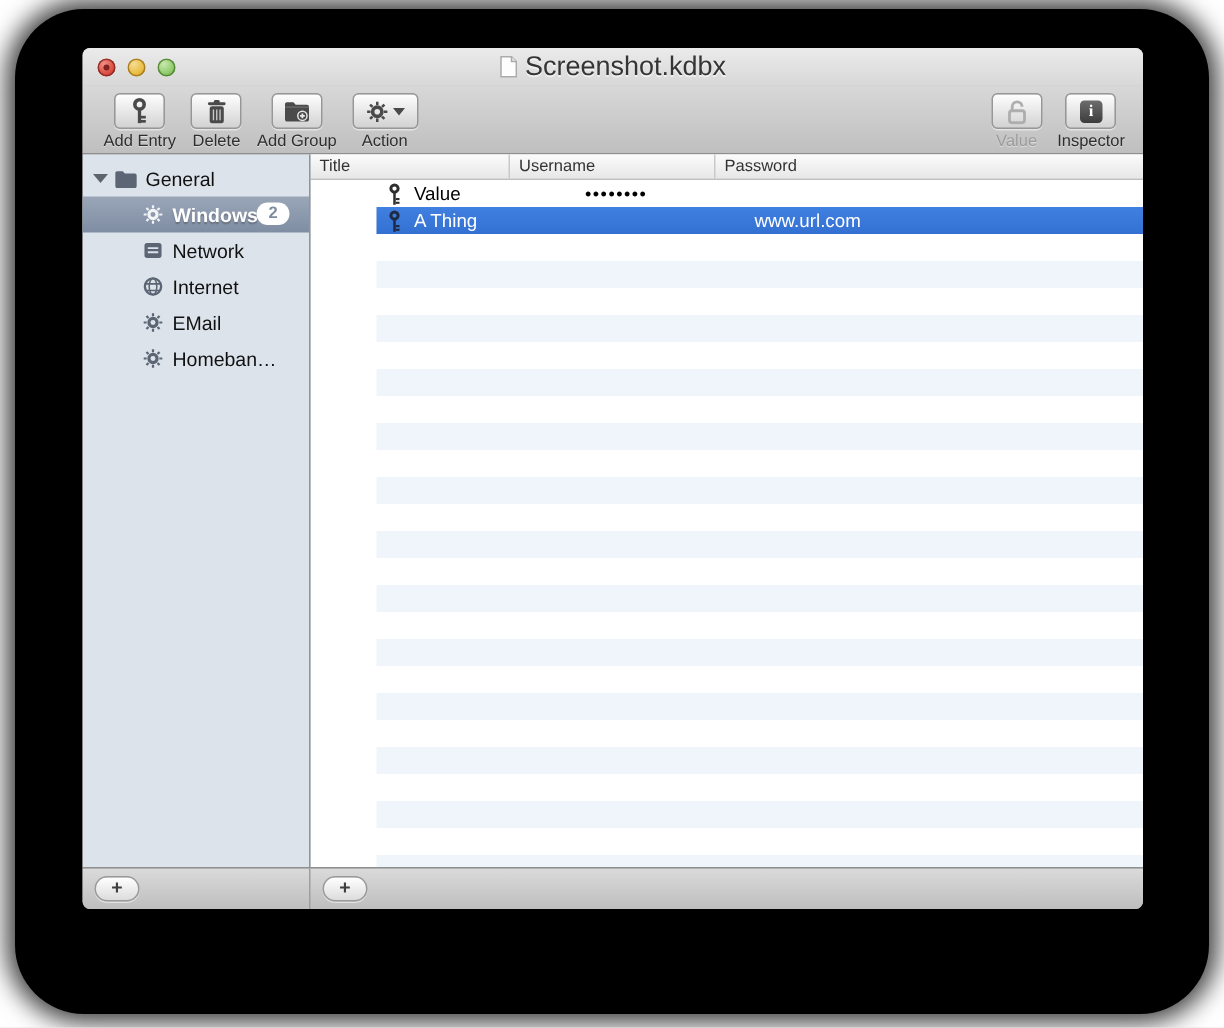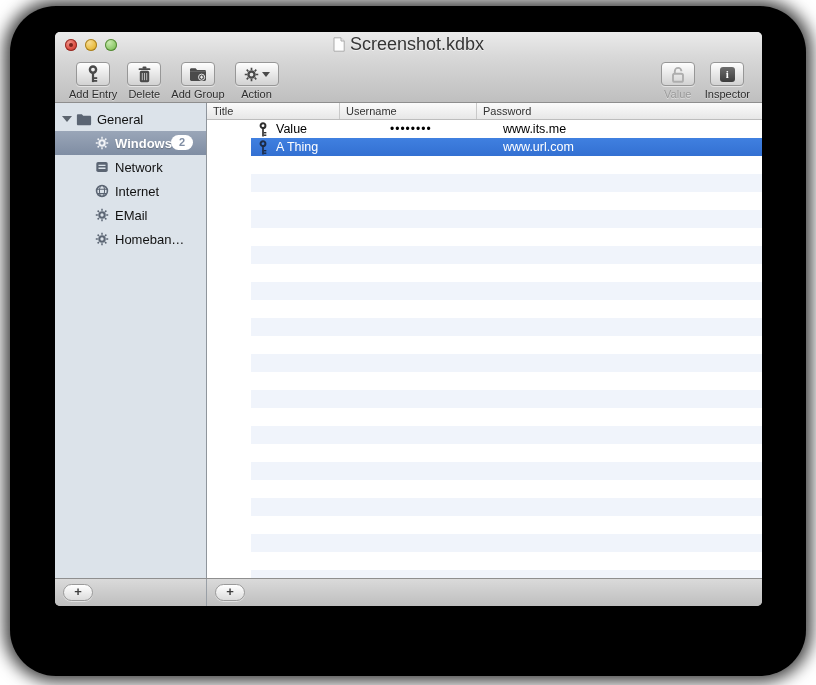--- a/index.html
+++ b/index.html
@@ -270,21 +270,20 @@
                 <svg width="10" height="15" viewBox="0 0 12 18" stroke="currentColor">
                     <circle cx="6" cy="4.4" r="2.9" fill="none" stroke-width="2.4"></circle>
                     <rect x="5" y="7" width="2" height="10.4" fill="currentColor" stroke="none"></rect>
                     <rect x="7" y="12" width="3" height="1.7" fill="currentColor" stroke="none"></rect>
                     <rect x="7" y="15" width="3" height="1.7" fill="currentColor" stroke="none"></rect>
                   </svg>
               </span>
               <span>Value</span>
             </div>
             <div class="td w-pass pass-dots">••••••••</div>
-            <div class="td w-url">www.its.me</div>
           </div>
 
           <div class="trow selected" style="top:18px;">
             <div class="td w-title">
               <span class="key-ic">
                 <svg width="10" height="15" viewBox="0 0 12 18" stroke="currentColor">
                     <circle cx="6" cy="4.4" r="2.9" fill="none" stroke-width="2.4"></circle>
                     <rect x="5" y="7" width="2" height="10.4" fill="currentColor" stroke="none"></rect>
                     <rect x="7" y="12" width="3" height="1.7" fill="currentColor" stroke="none"></rect>
                     <rect x="7" y="15" width="3" height="1.7" fill="currentColor" stroke="none"></rect>

